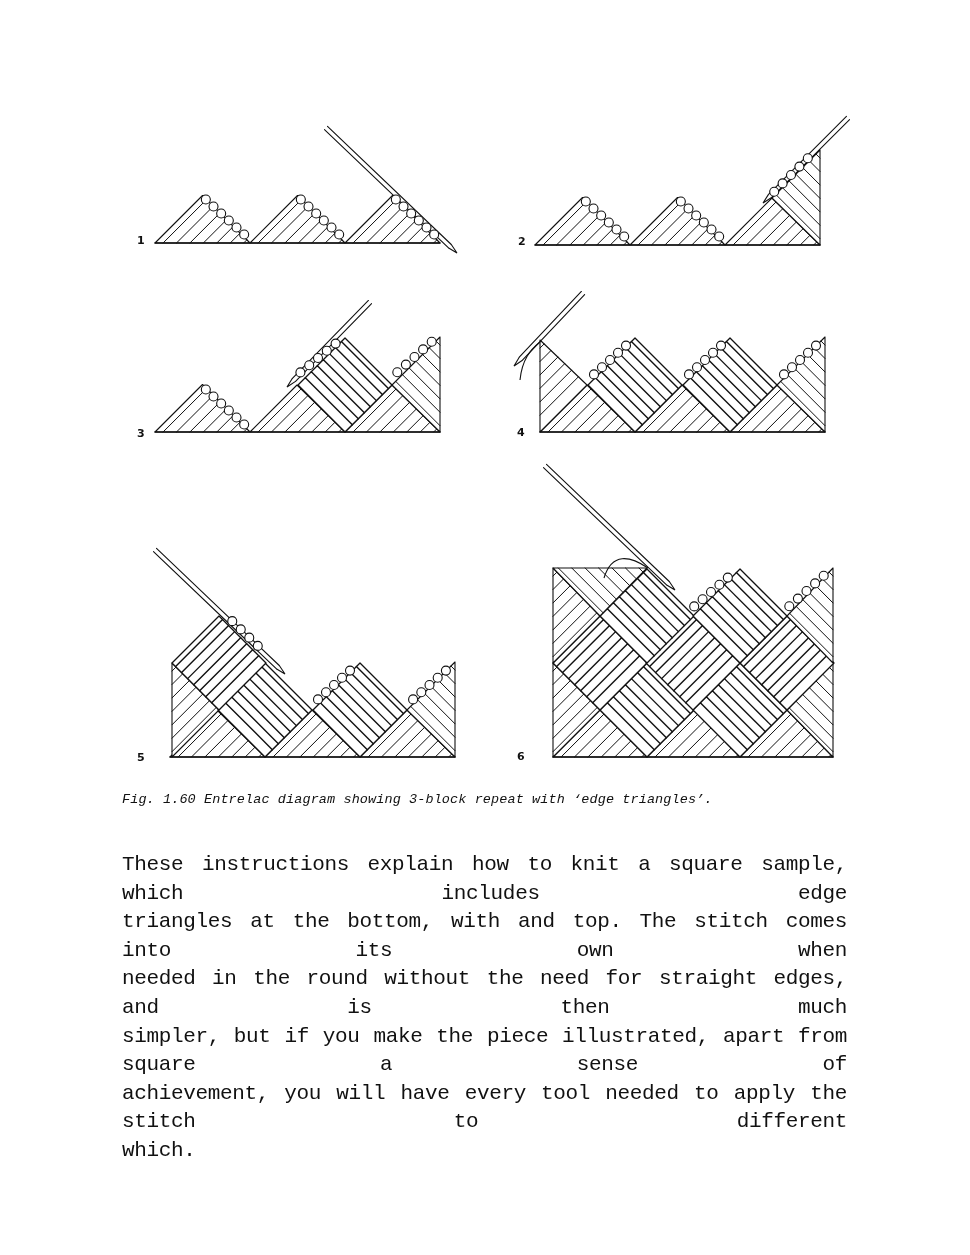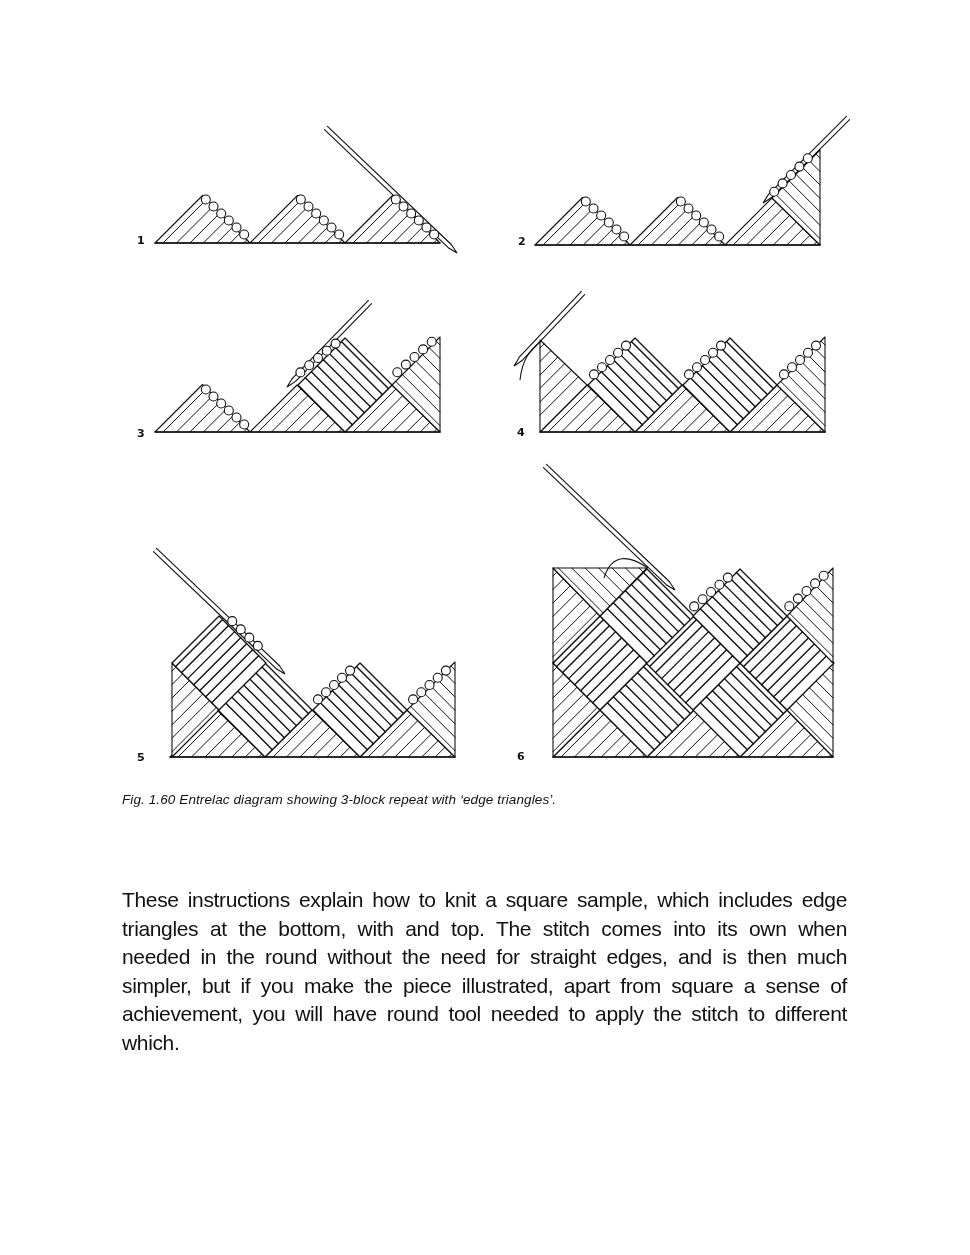--- a/index.html
+++ b/index.html
@@ -1,27 +1,27 @@
 <!DOCTYPE html>
 <html><head>
 <meta charset="utf-8">
 <style>
   html, body { margin: 0; padding: 0; background: #ffffff; }
   body { width: 970px; height: 1255px; position: relative; overflow: hidden; }
   #figure { position: absolute; left: 0; top: 0; width: 970px; height: 780px; }
   .panel-label { font-family: "DejaVu Sans", sans-serif; font-size: 11px; font-weight: bold; fill: #111; }
   .caption {
     position: absolute; left: 122px; top: 792px;
-    font-family: Liberation Sans, sans-serif; font-style: italic; font-size: 13.5px; color: #111;
+    font-family: Liberation Mono, monospace; font-style: italic; font-size: 13.5px; color: #111;
     letter-spacing: 0.1px;
   }
   .body-text {
     position: absolute; left: 122px; top: 851px; width: 725px;
-    font-family: Liberation Sans, sans-serif; font-size: 21px; line-height: 28.6px; color: #111;
-    text-align: justify; letter-spacing: -0.35px; margin-top: 35px;
+    font-family: Liberation Mono, monospace; font-size: 21px; line-height: 28.6px; color: #111;
+    text-align: justify; letter-spacing: -0.35px;
   }
   .body-text span { display: block; text-align: justify; text-align-last: justify; }
   .body-text span.last { text-align-last: left; }
 </style>
 </head>
 <body>
 
 <svg id="figure" width="970" height="780" viewBox="0 0 970 780" xmlns="http://www.w3.org/2000/svg">
   <g id="panel-1">
       <polygon points="155,243 202.5,195.5 250,243" fill="#fff" stroke="#111111" stroke-width="1.1" stroke-linejoin="round"></polygon>
@@ -494,15 +494,15 @@
   <text class="panel-label" x="517" y="760">6</text>
 </svg>
 
 <div class="caption">Fig. 1.60 Entrelac diagram showing 3-block repeat with ‘edge triangles’.</div>
 
 <div class="body-text">
   <span>These instructions explain how to knit a square sample, which includes edge</span>
   <span>triangles at the bottom, with and top. The stitch comes into its own when</span>
   <span>needed in the round without the need for straight edges, and is then much</span>
   <span>simpler, but if you make the piece illustrated, apart from square a sense of</span>
-  <span>achievement, you will have round tool needed to apply the stitch to different</span>
+  <span>achievement, you will have every tool needed to apply the stitch to different</span>
   <span class="last">which.</span>
 </div>
 
 </body></html>

